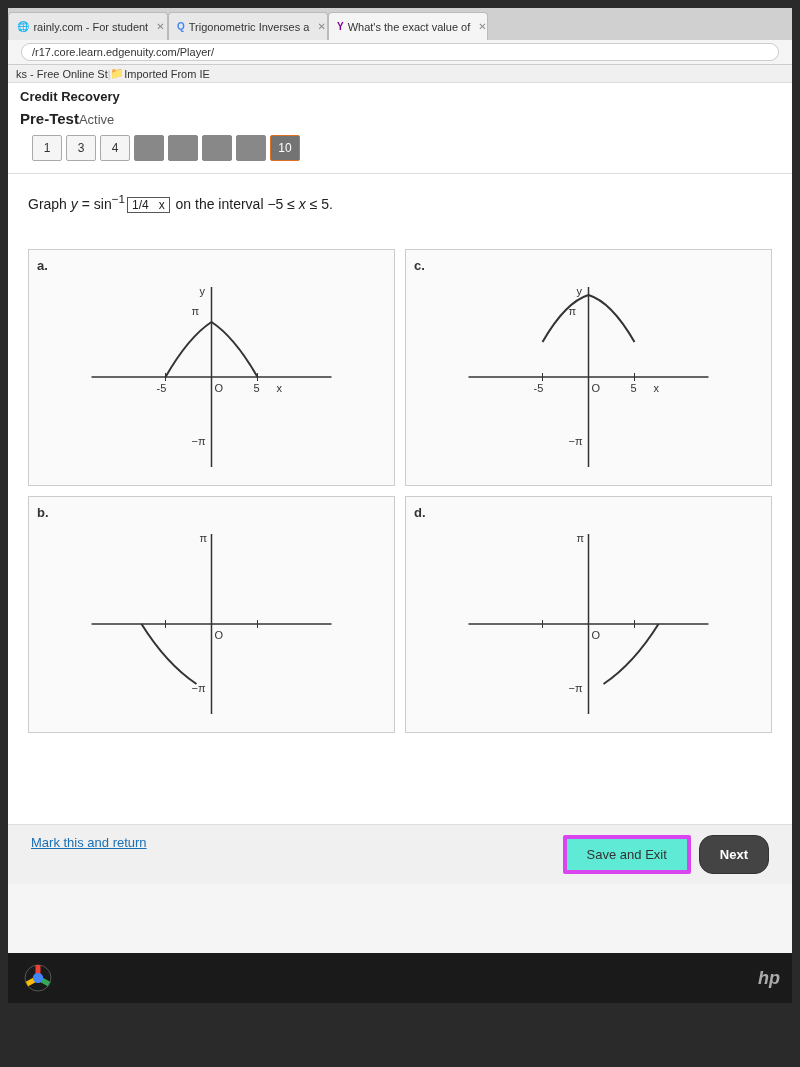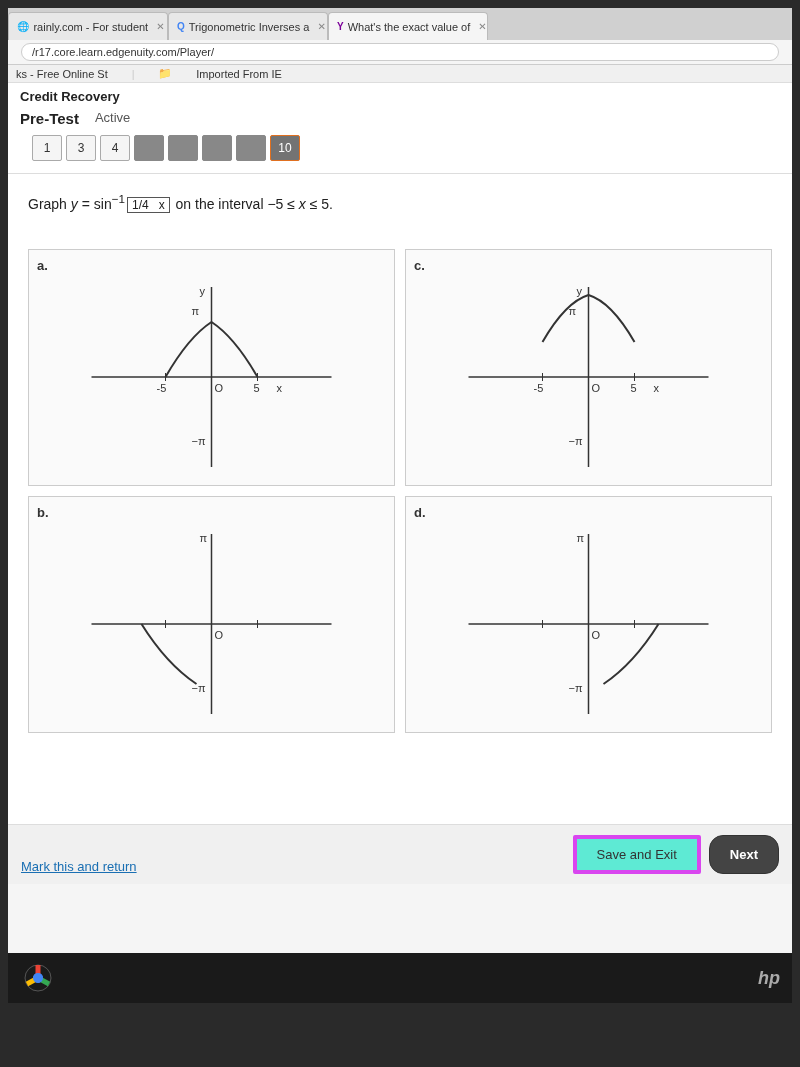--- a/index.html
+++ b/index.html
@@ -82,21 +82,21 @@
       font-size: 11px;
       color: #333;
       flex: 1;
     }
 
     .bookmarks-bar {
       background: #f0f0f0;
       display: flex;
       align-items: center;
       padding: 2px 8px;
-      gap: 24px;
+      gap: 0;
       font-size: 11px;
       border-bottom: 1px solid #ddd;
       color: #333;
     }
 
     .bookmark-item {
       display: flex;
       align-items: center;
       gap: 3px;
       cursor: pointer;
@@ -119,22 +119,22 @@
 
     .course-title {
       font-size: 13px;
       font-weight: bold;
       color: #222;
       margin-bottom: 2px;
     }
 
     .test-label-row {
       display: flex;
-      align-items: flex-start;
-      gap: 16px;
+      align-items: flex-end;
+      gap: 0;
       padding: 4px 0;
     }
 
     .test-label {
       font-size: 15px;
       font-weight: bold;
       color: #222;
     }
 
     .active-label {
@@ -214,23 +214,23 @@
 
     .graph-svg-container {
       width: 100%;
       height: 200px;
     }
 
     
     .bottom-bar {
       background: #f0f0f0;
       border-top: 1px solid #ddd;
-      padding: 10px 13px;
-      display: flex;
-      align-items: flex-end;
+      padding: 10px 23px;
+      display: flex;
+      align-items: flex-start;
       justify-content: space-between;
     }
 
     .mark-return-link {
       color: #1a6fb3;
       font-size: 13px;
       cursor: pointer;
       text-decoration: underline;
     }
 

